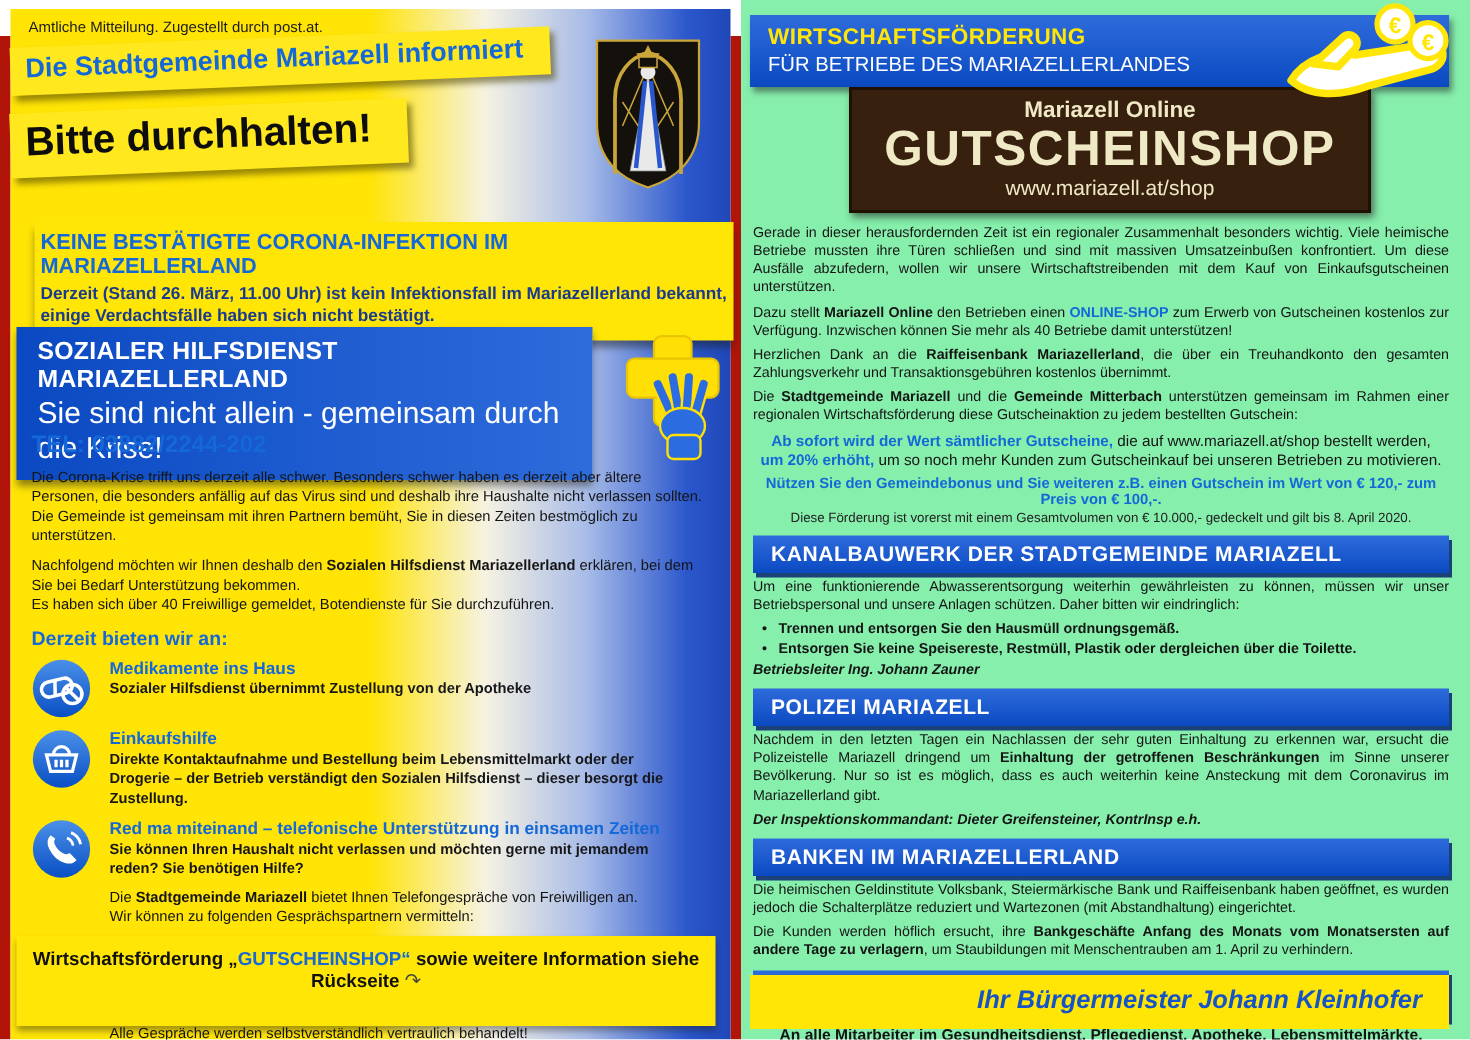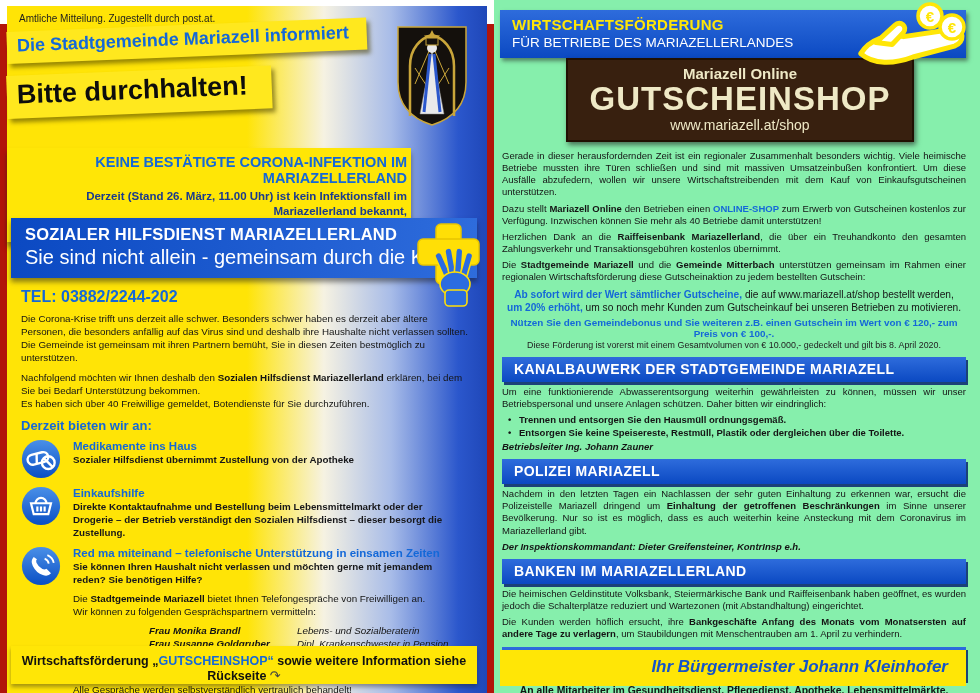--- a/index.html
+++ b/index.html
@@ -21,26 +21,26 @@
   }
   .preheader{position:absolute;top:7px;left:12px;font-size:10px;color:#1d1d1d;}
   .banner{position:absolute;left:0;transform:rotate(-2.3deg);transform-origin:left center;
     background:#ffe81e;box-shadow:3px 4px 4px rgba(70,60,0,.55);white-space:nowrap;}
   .banner1{top:26px;padding:4px 18px 7px 10px;}
   .banner1 span{color:#1468d8;font-weight:bold;font-size:18px;}
   .banner2{top:70px;padding:4px 24px 8px 10px;}
   .banner2 span{color:#0d0d0d;font-weight:bold;font-size:27px;}
   .coat{position:absolute;right:16px;top:18px;width:78px;height:106px;}
 
-  .corona-box{position:absolute;top:142px;left:0;width:404px;background:#ffe606;
-    text-align:right;padding:6px 4px 8px;box-shadow:0 5px 5px rgba(30,30,30,.5);box-sizing:border-box;}
+  .corona-box{position:absolute;top:142px;left:16px;width:466px;background:#ffe606;
+    text-align:left;padding:6px 4px 8px;box-shadow:0 5px 5px rgba(30,30,30,.5);box-sizing:border-box;}
   .corona-title{color:#1468d8;font-weight:bold;font-size:14.5px;margin-bottom:3px;}
   .corona-line{color:#1a3a8e;font-weight:bold;font-size:11.5px;line-height:1.3;}
 
-  .hd-banner{position:absolute;top:212px;left:4px;width:466px;box-sizing:border-box;
+  .hd-banner{position:absolute;top:212px;left:4px;width:384px;box-sizing:border-box;
     background:linear-gradient(90deg,#0b49c2,#2e6cdc);padding:7px 14px 9px;
     box-shadow:0 4px 5px rgba(30,30,30,.5);}
   .hd-title{color:#fff;font-weight:bold;font-size:16.5px;letter-spacing:.2px;}
   .hd-sub{color:#fff;font-size:20px;margin-top:2px;}
   .cross-icon{position:absolute;top:216px;right:6px;width:66px;height:86px;z-index:5;}
 
   .left-body{position:absolute;top:282px;left:14px;width:452px;color:#141414;}
   .tel{color:#1468d8;font-weight:bold;font-size:16px;margin:0 0 7px;}
   .lp{font-size:9.8px;line-height:1.32;margin:0 0 7px;width:448px;}
   .offers{color:#1468d8;font-weight:bold;font-size:13px;margin:8px 0 5px;}
@@ -50,21 +50,21 @@
   .item-title{color:#1468d8;font-weight:bold;font-size:11.5px;white-space:nowrap;}
   .item-desc{font-size:9.8px;font-weight:600;color:#17171a;line-height:1.28;margin-top:2px;max-width:382px;}
   .phone-p{font-size:9.8px;line-height:1.3;margin:4px 0 0 52px;max-width:392px;}
   .contacts{margin:5px 0 4px 128px;font-size:9.8px;}
   .contact-row{display:flex;line-height:1.4;}
   .contact-name{font-weight:bold;width:148px;font-style:italic;}
   .contact-role{font-style:italic;}
   .anmeldung{margin:6px 0 0 52px;font-weight:bold;font-size:9.8px;}
   .vertraulich{margin:2px 0 0 52px;font-size:9.8px;}
   .left-footer{position:absolute;bottom:9px;left:4px;width:466px;background:#ffe606;
-    text-align:center;padding:8px 0 1px;font-size:12.5px;font-weight:bold;color:#111;
+    text-align:center;padding:8px 0 23px;font-size:12.5px;font-weight:bold;color:#111;
     box-shadow:0 3px 4px rgba(30,30,30,.4);box-sizing:border-box;}
   .lf-shop{color:#1468d8;}
   .turn-icon{color:#444;font-size:13px;font-weight:normal;}
 
   
   .page-right{position:absolute;left:494px;top:0;width:486px;height:693px;background:#86efac;}
   .rp-header{position:absolute;top:10px;left:6px;width:466px;box-sizing:border-box;
     background:linear-gradient(180deg,#2e6cdc,#0b49c2);padding:6px 12px 8px;
     box-shadow:2px 3px 4px rgba(30,30,30,.5);}
   .rp-h1{color:#ffe606;font-weight:bold;font-size:15px;letter-spacing:.3px;}

